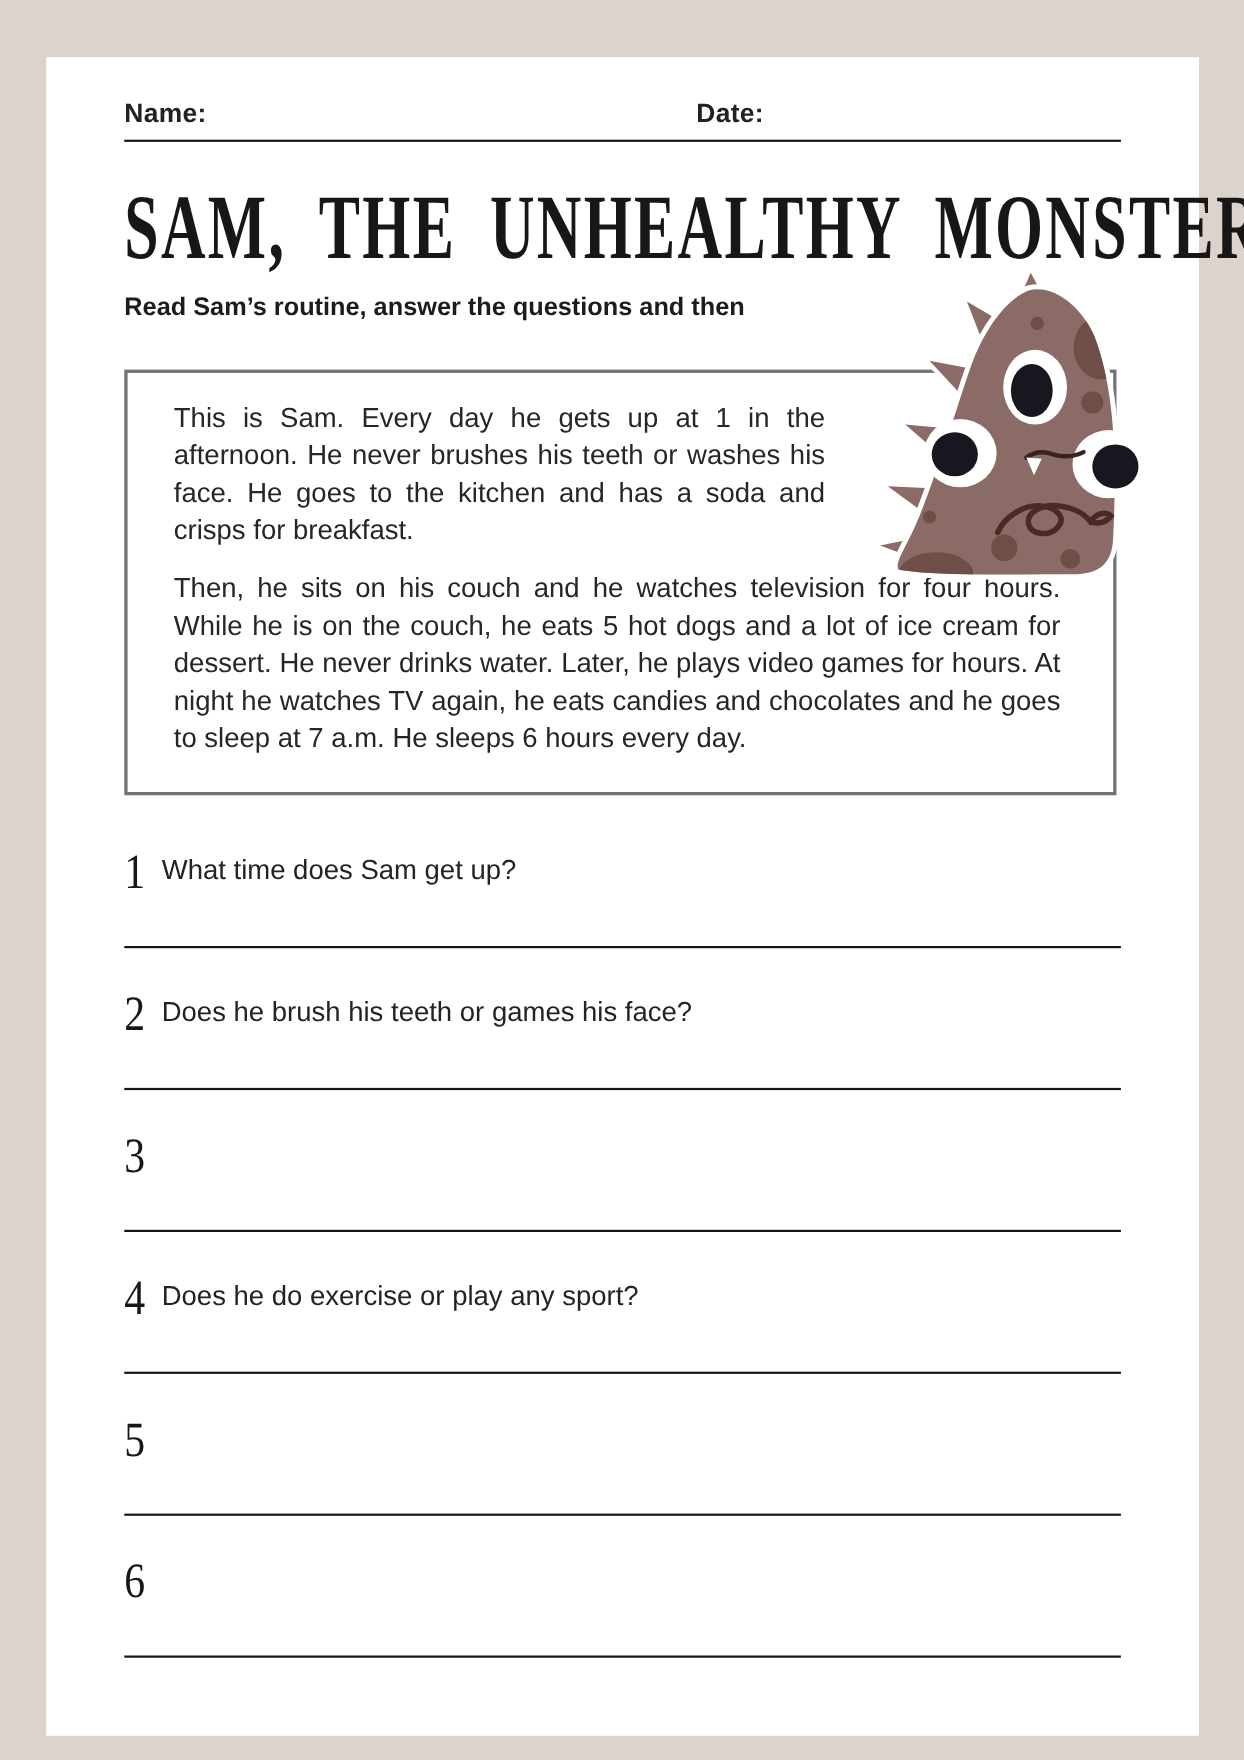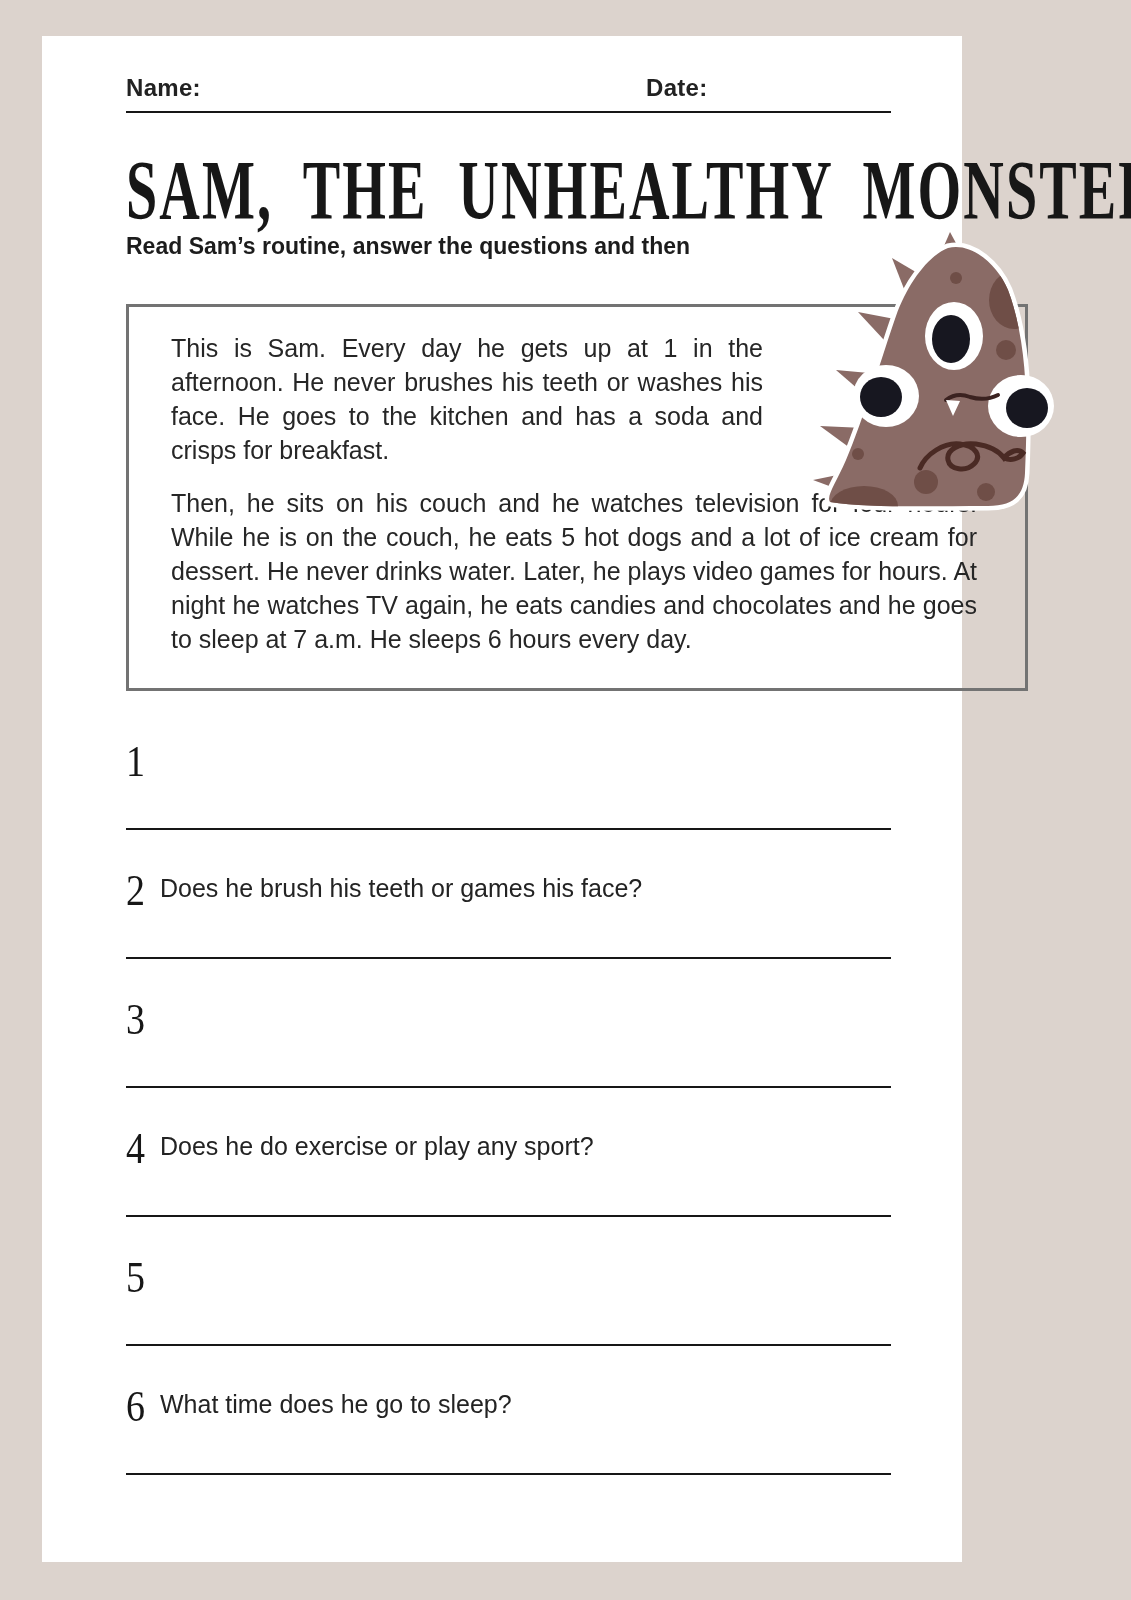--- a/index.html
+++ b/index.html
@@ -5,24 +5,23 @@
   * { margin: 0; padding: 0; box-sizing: border-box; }
   html, body {
     width: 1131px; height: 1600px;
     background: #DCD3CD;
     font-family: "Liberation Sans", sans-serif;
     color: #1F1F1F;
     overflow: hidden;
   }
   .page {
     position: absolute;
-    left: 42px; top: 36px;
-    width: 920px; height: 1526px;
+    left: 42px; top: 52px;
+    width: 1048px; height: 1526px;
     background: #FFFFFF;
-    padding-left: 13px;
   }
   .content {
     position: relative;
     padding: 38px 71px 0 71px;
     height: 100%;
   }
   
   .header-row {
     position: relative;
     height: 30px;
@@ -45,20 +44,21 @@
     font-size: 54px;
     letter-spacing: 2px;
     word-spacing: 14px;
     white-space: nowrap;
     transform: scale(1.04, 1.55);
     transform-origin: left top;
     color: #171717;
   }
   
   .instructions {
+    margin-top: 16px;
     font-size: 23px;
     font-weight: 700;
     line-height: 31px;
     color: #1c1c1c;
     white-space: nowrap;
   }
   
   .reading-box {
     position: relative;
     margin-top: 42px;
@@ -176,20 +176,21 @@
 
         <path d="M 112 240 C 118 226, 136 214, 152 216 C 168 218, 174 228, 166 236 C 158 244, 142 242, 140 232 C 138 222, 152 214, 168 216 C 182 218, 190 222, 196 230 C 202 223, 210 220, 215 225 C 211 231, 203 233, 196 230" fill="none" stroke-width="5" stroke-linecap="round" stroke="#4A2A24"></path>
       </svg>
     </div>
 
     <div class="questions">
 
       <div class="q-block">
         <div class="q-row">
           <span class="q-number">1</span>
+          <span class="q-text">What time does Sam get up?</span>
         </div>
         <div class="answer-line"></div>
       </div>
 
       <div class="q-block">
         <div class="q-row">
           <span class="q-number">2</span>
           <span class="q-text">Does he brush his teeth or games his face?</span>
         </div>
         <div class="answer-line"></div>
@@ -213,20 +214,19 @@
       <div class="q-block">
         <div class="q-row">
           <span class="q-number">5</span>
         </div>
         <div class="answer-line"></div>
       </div>
 
       <div class="q-block">
         <div class="q-row">
           <span class="q-number">6</span>
-          <span class="q-text">What time does he go to sleep?</span>
         </div>
         <div class="answer-line"></div>
       </div>
 
     </div>
   </div>
 </div>
 
 </body></html>

